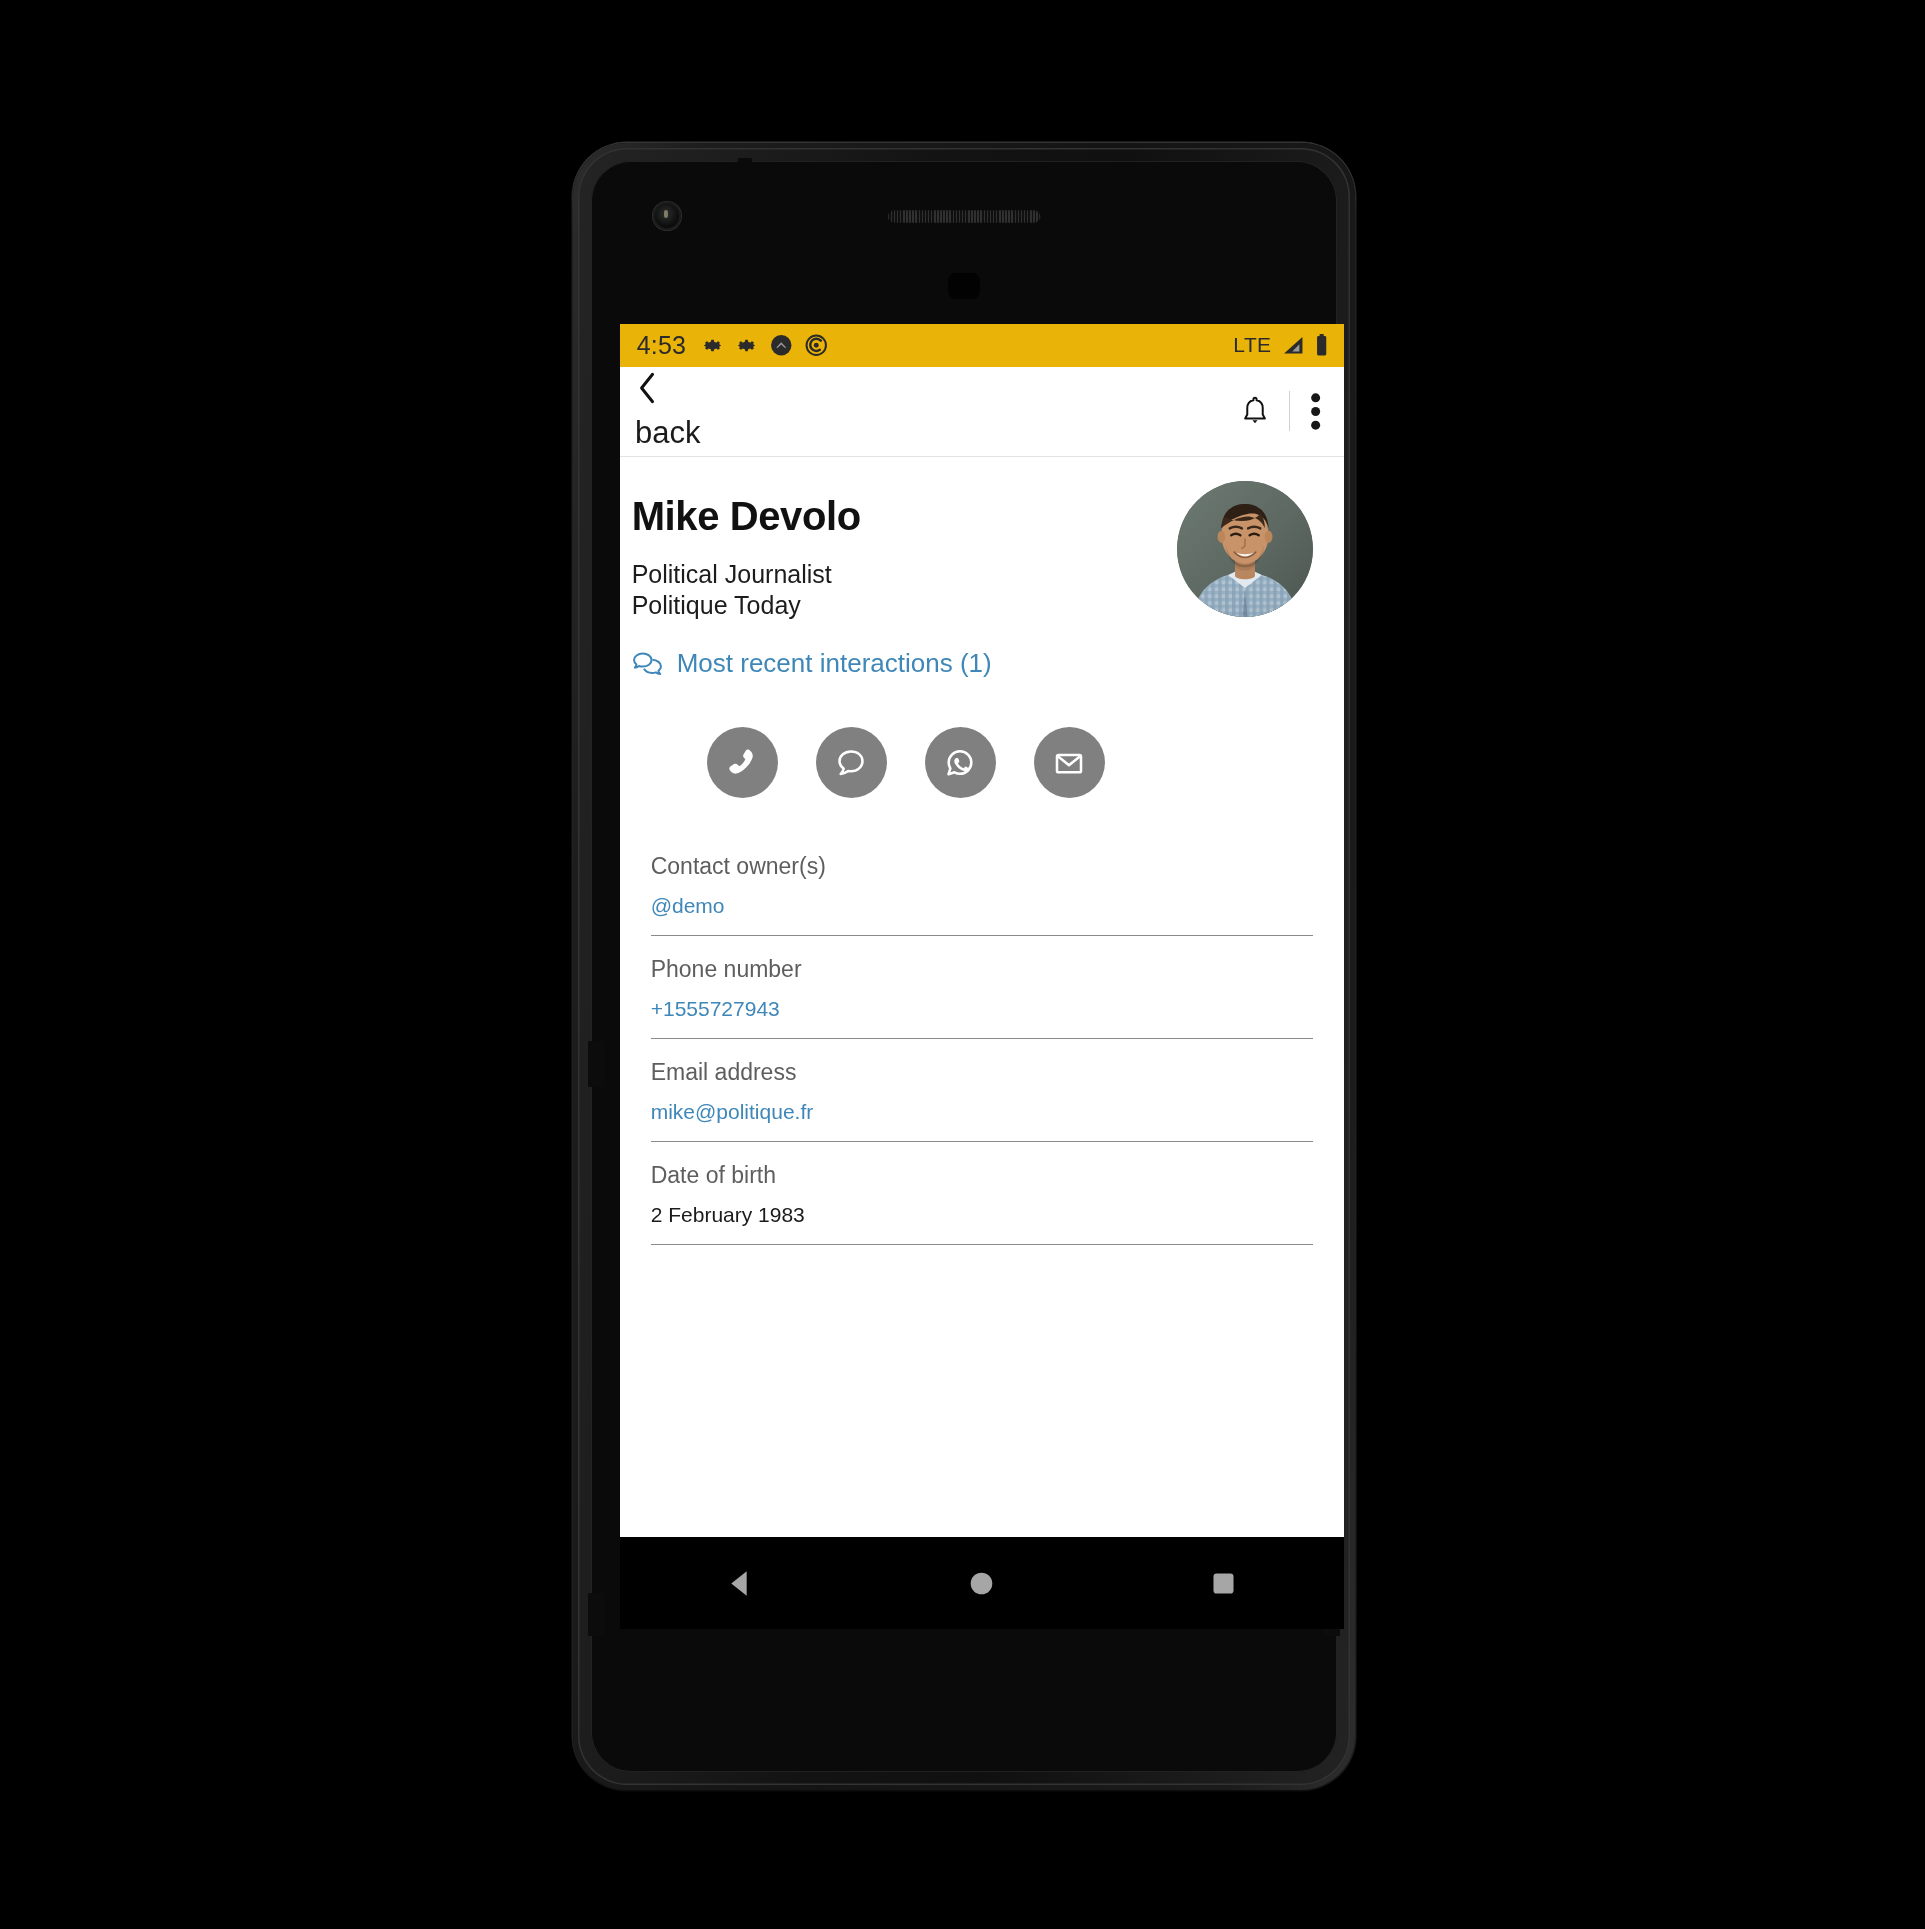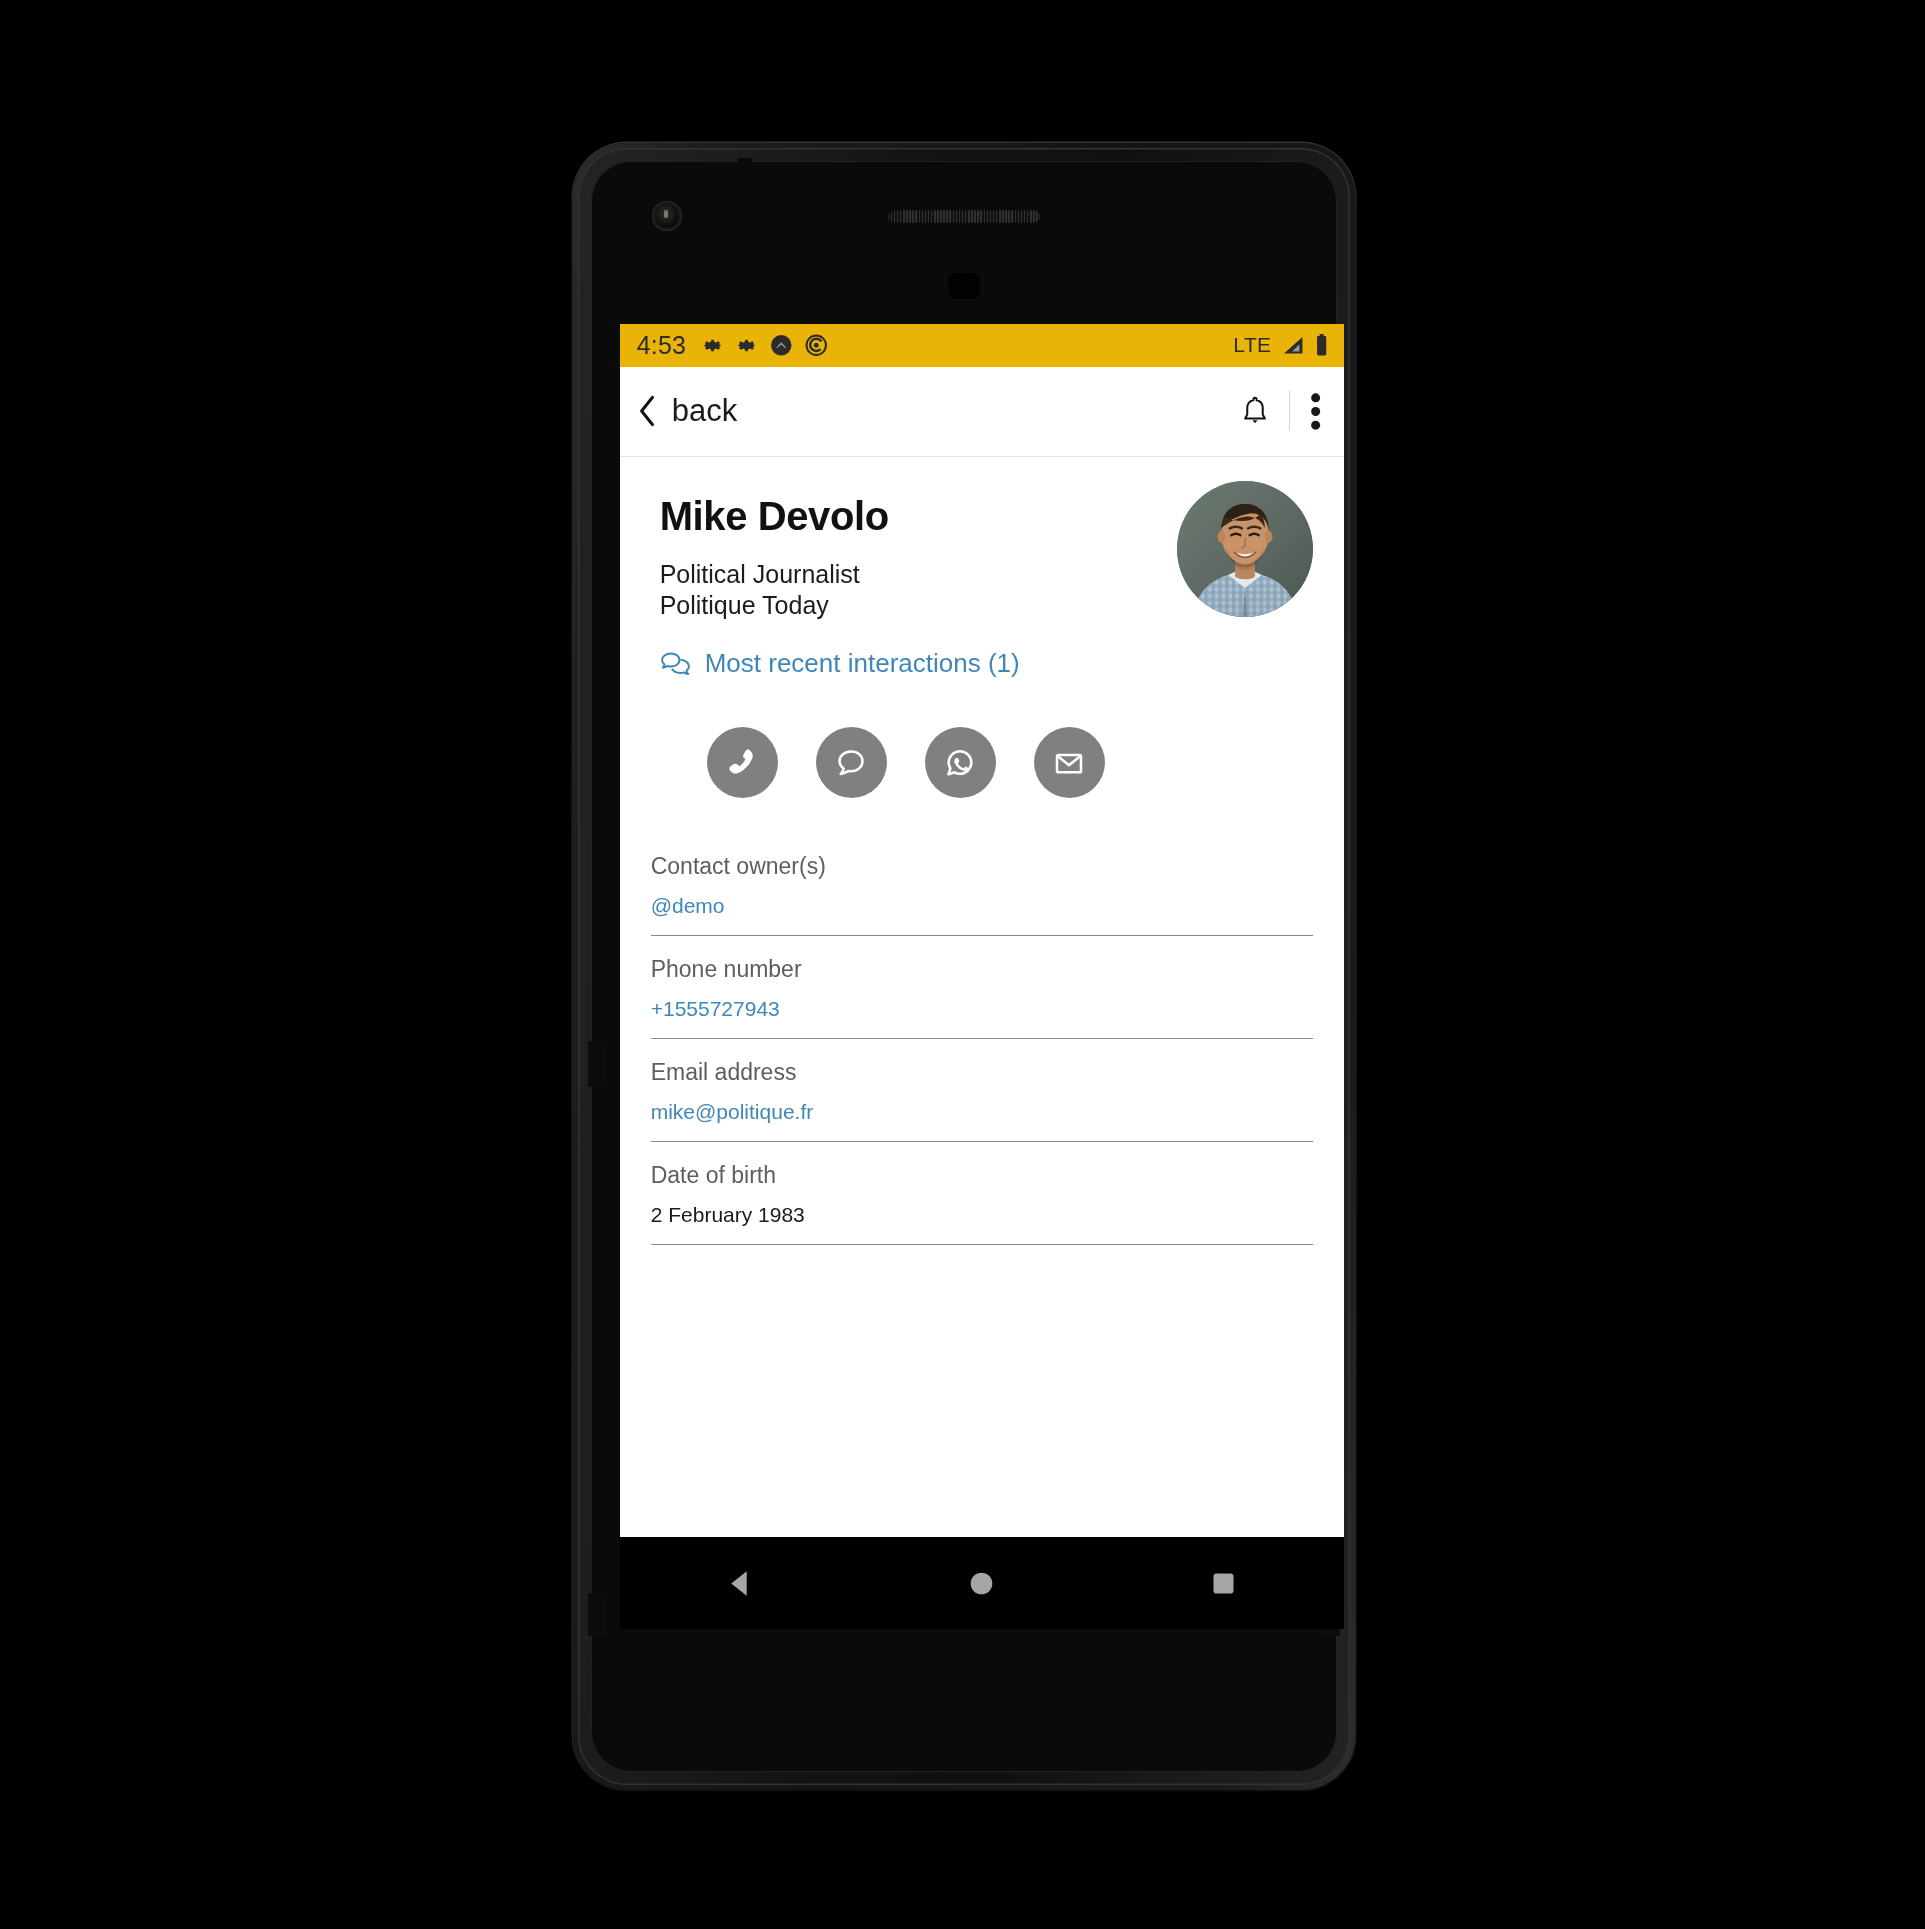--- a/index.html
+++ b/index.html
@@ -93,27 +93,27 @@
   .sb-right { margin-left:auto; display:flex; align-items:center; gap:9.2px; }
   #lte { font-size:21px; font-weight:400; letter-spacing:0.4px; color:#2b2b2b; }
 
   
   #appbar {
     height:90px; background:#fff;
     display:flex; align-items:center;
     padding:0 20px 0 15.3px;
     border-bottom:0.8px solid #e3e3e3;
   }
-  #back-btn { display:flex; align-items:center; gap:10.7px; cursor:pointer; }
+  #back-btn { display:flex; gap:10.7px; cursor:pointer;flex-direction:column; }
   #back-label { font-size:31px; color:#1b1b1b; }
   .appbar-right { margin-left:auto; display:flex; align-items:center; gap:0; }
   #appbar-divider { width:0.8px; height:40px; background:#d0d0d0; margin:0 18.4px; }
 
   
-  #profile { padding:37px 28px 0 40px; position:relative; }
+  #profile { padding:37px 28px 0 12px; position:relative; }
   #name { font-size:40px; font-weight:bold; color:#111; letter-spacing:-0.4px; }
   #role-line { margin-top:20px; font-size:25px; color:#1c1c1c; line-height:1.27; }
   #interactions {
     margin-top:26px; display:flex; align-items:center; gap:14px; cursor:pointer;
   }
   #interactions-label { font-size:26px; color:#3e87b8; }
   #avatar {
     position:absolute; right:31px; top:24.5px;
     width:136px; height:136px; border-radius:50%;
     overflow:hidden; background:#646f68;

